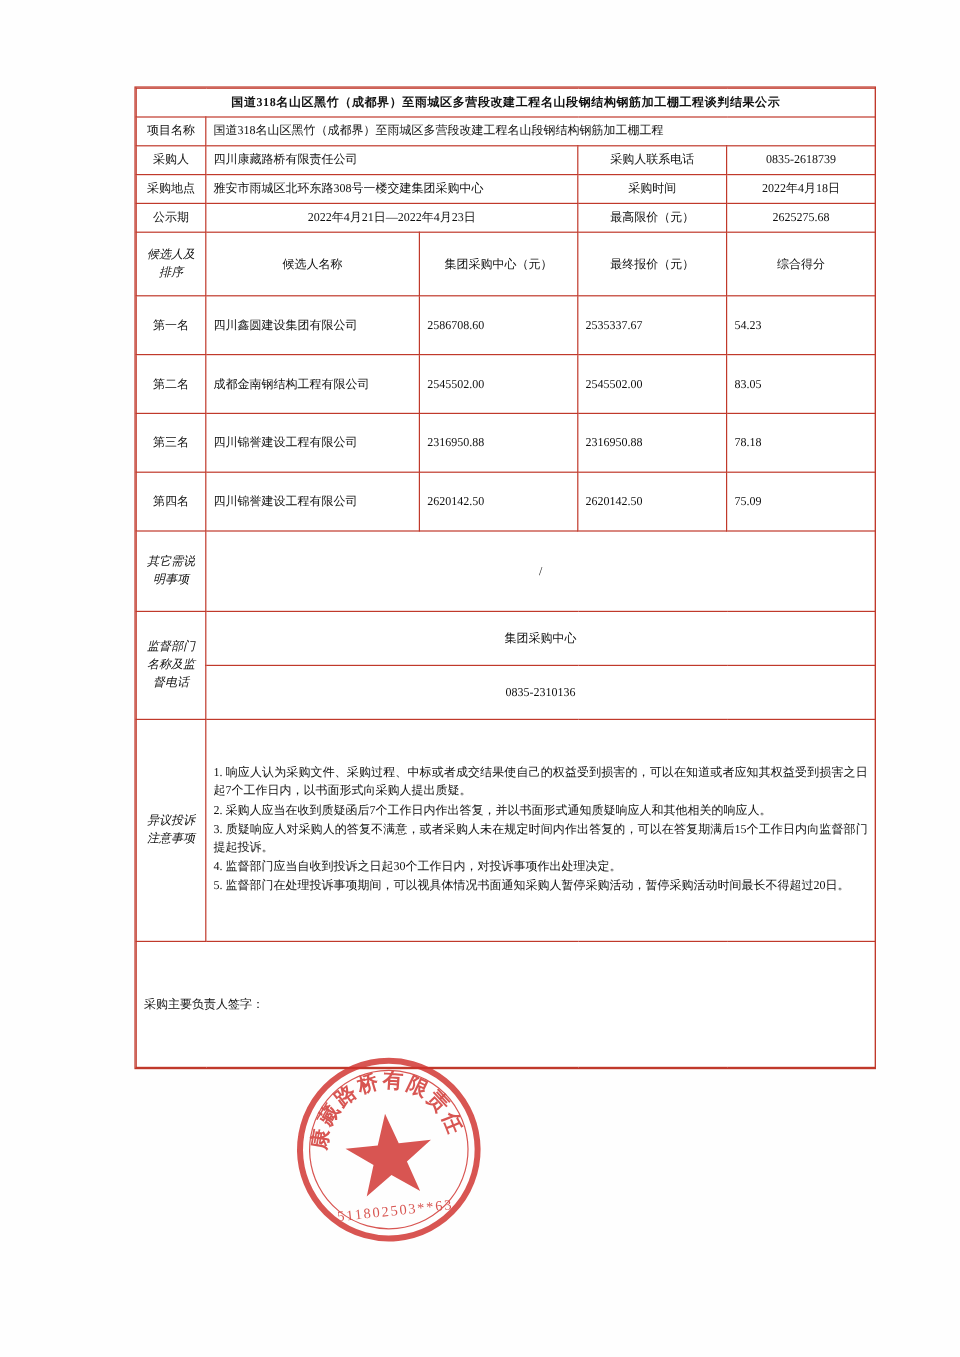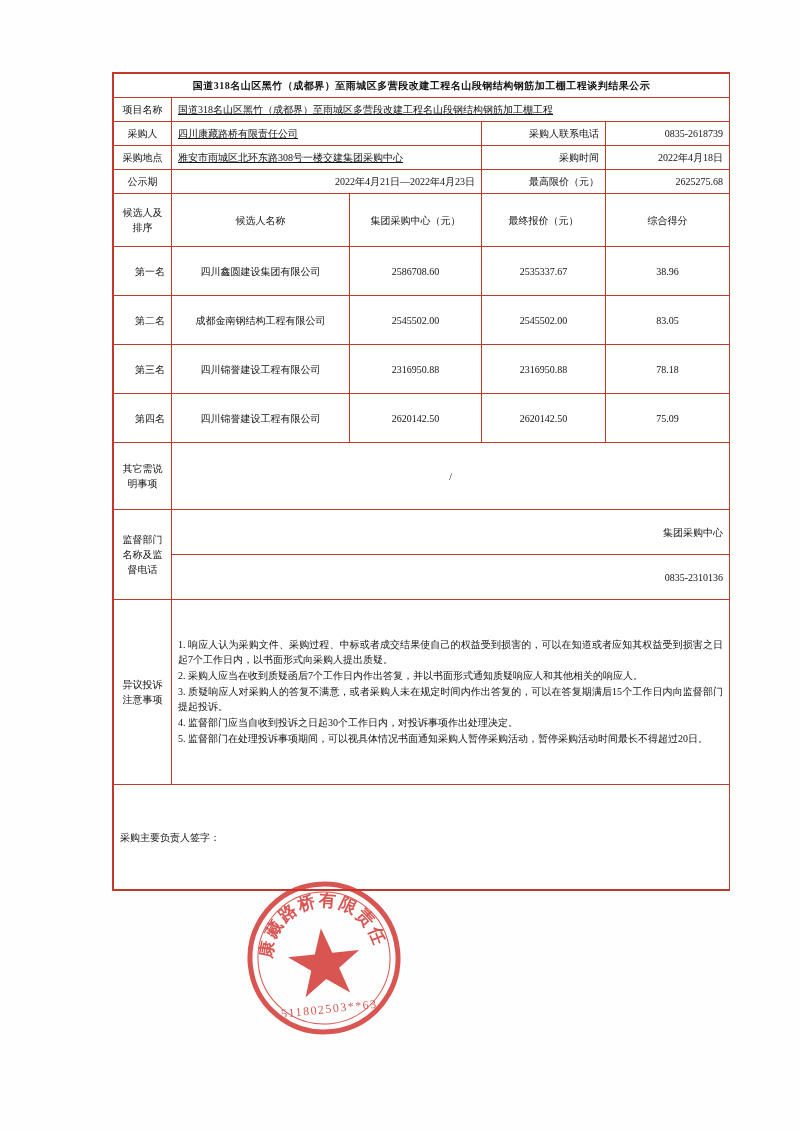--- a/index.html
+++ b/index.html
@@ -52,44 +52,44 @@
     padding: 14px 28px 14px 28px;
     letter-spacing: 0.5px;
   }
   .lbl {
     text-align: center;
     width: 58px;
     line-height: 1.45;
   }
   .val {
     padding-left: 10px;
-    text-decoration: underline;
   }
   .ctr {
-    text-align: right;
+    text-align: center;
   }
   .hdr-row td {
     text-align: center;
     height: 44px;
   }
   .rank-row td {
     height: 40px;
     margin-top: 13px;
   }
   .name-cell {
-    text-align: center;
+    text-align: left;
     font-family: Liberation Serif, serif;
   }
   .num-cell {
-    text-align: center;
+    text-align: left;
     font-family: "Liberation Serif", serif;
   }
   .tall-lbl {
     text-align: center;
     line-height: 1.55;
+    font-style: italic;
   }
   .slash {
     text-align: center;
     font-size: 13px;
     color: #333;
   }
   .notes {
     font-size: 11px;
     line-height: 1.62;
     padding: 7px 10px 9px 10px;
@@ -168,21 +168,21 @@
         <td>集团采购中心（元）</td>
         <td>最终报价（元）</td>
         <td>综合得分</td>
       </tr>
 
       <tr class="rank-row">
         <td class="ctr">第一名</td>
         <td class="name-cell">四川鑫圆建设集团有限公司</td>
         <td class="num-cell">2586708.60</td>
         <td class="num-cell">2535337.67</td>
-        <td class="num-cell">38.96</td>
+        <td class="num-cell">54.23</td>
       </tr>
 
       <tr class="rank-row">
         <td class="ctr">第二名</td>
         <td class="name-cell">成都金南钢结构工程有限公司</td>
         <td class="num-cell">2545502.00</td>
         <td class="num-cell">2545502.00</td>
         <td class="num-cell">83.05</td>
       </tr>
 

